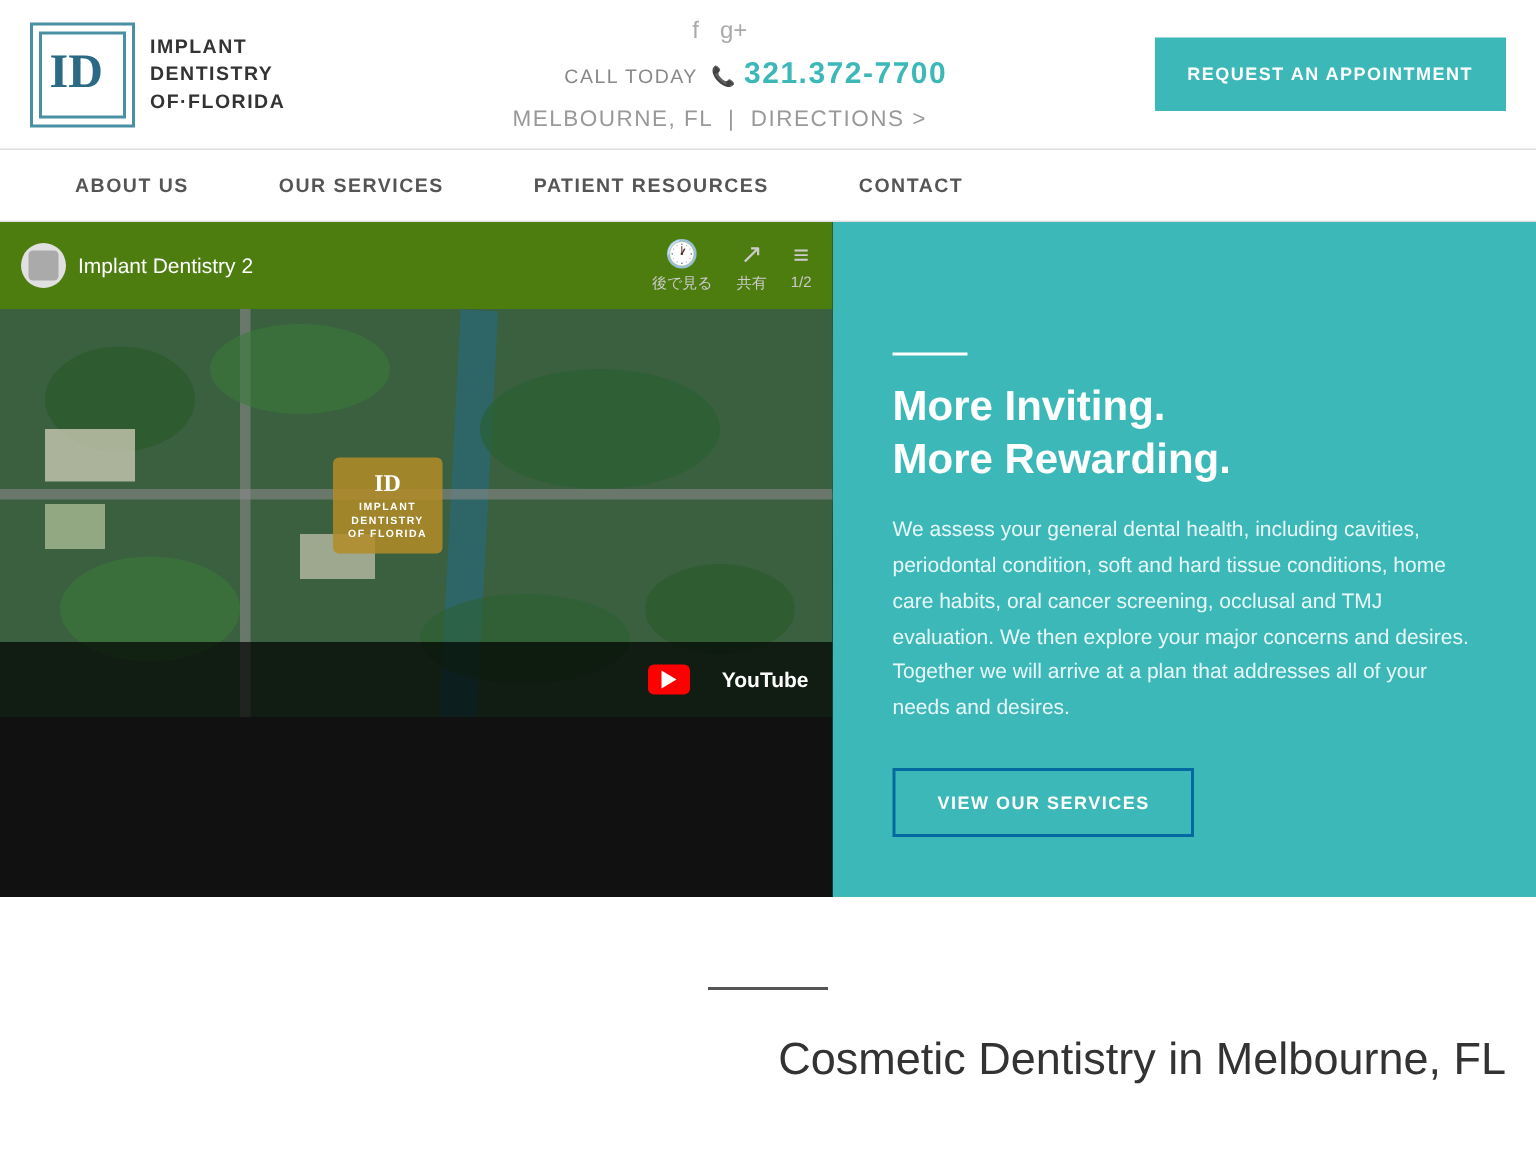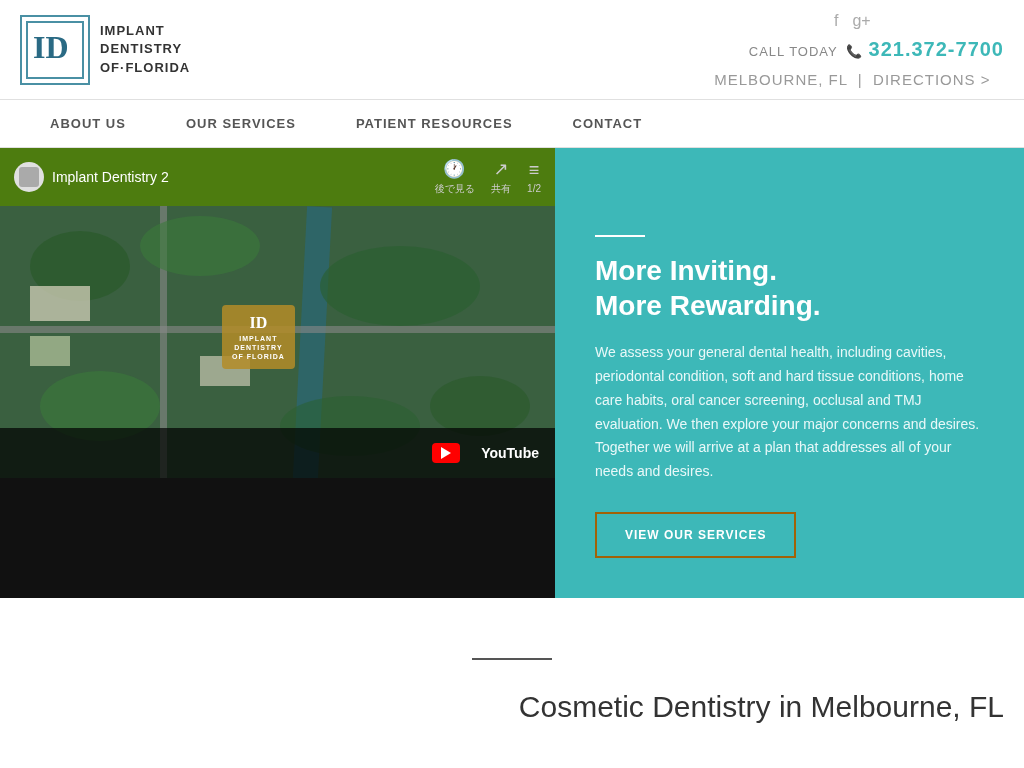--- a/index.html
+++ b/index.html
@@ -290,21 +290,21 @@
       margin-bottom: 18px;
     }
     .panel-body {
       color: #e8f8f8;
       font-size: 14px;
       line-height: 1.7;
       margin-bottom: 28px;
     }
     .view-services-btn {
       display: inline-block;
-      border: 2px solid #a16207;
+      border: 2px solid #0369a1;
       color: #fff;
       background: transparent;
       padding: 14px 28px;
       font-size: 12px;
       font-weight: bold;
       letter-spacing: 1px;
       text-transform: uppercase;
       cursor: pointer;
       width: fit-content;
     }
@@ -354,20 +354,21 @@
       <span>CALL TODAY</span>
       &nbsp;📞&nbsp;<span class="phone-number">321.372-7700</span>
     </div>
     <div class="location-line">
       <span>MELBOURNE, FL</span>
       &nbsp;|&nbsp;
       <a href="#">DIRECTIONS &gt;</a>
     </div>
   </div>
 
+  <button class="appointment-btn">REQUEST AN APPOINTMENT</button>
 </div>
 
 <nav class="nav">
   <div class="nav-item">ABOUT US</div>
   <div class="nav-item">OUR SERVICES</div>
   <div class="nav-item">PATIENT RESOURCES</div>
   <div class="nav-item">CONTACT</div>
 </nav>
 
 <div class="main-section">

